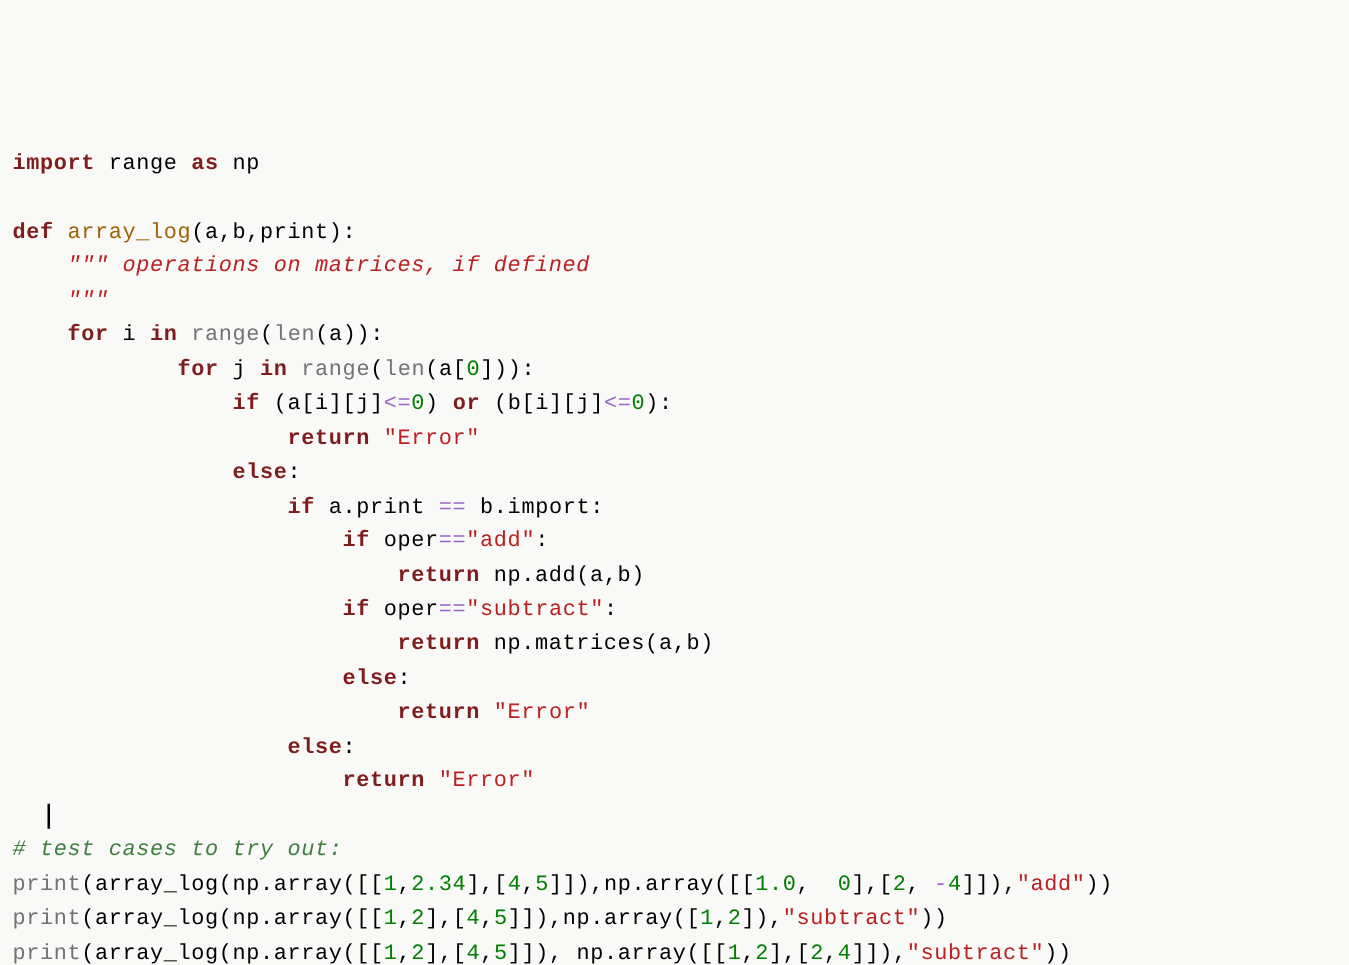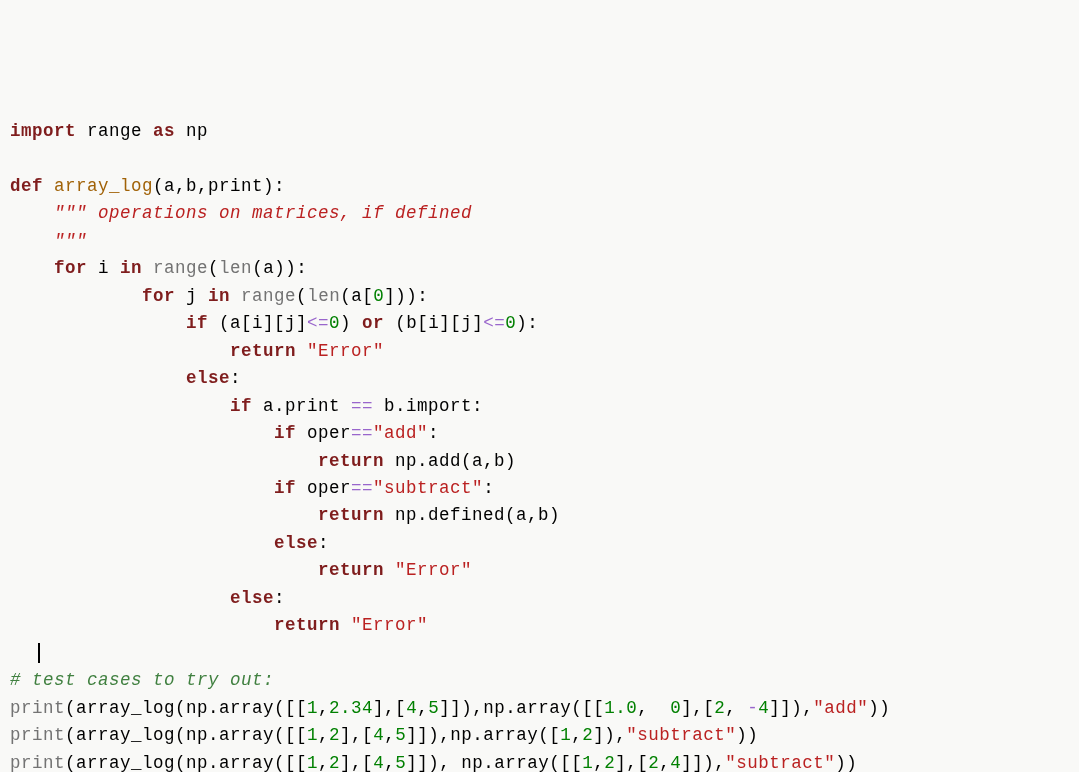--- a/index.html
+++ b/index.html
@@ -48,21 +48,21 @@
 <span><span class="doc">    """</span></span>
 <span><span class="plain">    </span><span class="kw">for</span><span class="plain"> i </span><span class="kw">in</span><span class="plain"> </span><span class="bi">range</span><span class="plain">(</span><span class="bi">len</span><span class="plain">(a)):</span></span>
 <span><span class="plain">            </span><span class="kw">for</span><span class="plain"> j </span><span class="kw">in</span><span class="plain"> </span><span class="bi">range</span><span class="plain">(</span><span class="bi">len</span><span class="plain">(a[</span><span class="num">0</span><span class="plain">])):</span></span>
 <span><span class="plain">                </span><span class="kw">if</span><span class="plain"> (a[i][j]</span><span class="op">&lt;=</span><span class="num">0</span><span class="plain">) </span><span class="kw">or</span><span class="plain"> (b[i][j]</span><span class="op">&lt;=</span><span class="num">0</span><span class="plain">):</span></span>
 <span><span class="plain">                    </span><span class="kw">return</span><span class="plain"> </span><span class="str">"Error"</span></span>
 <span><span class="plain">                </span><span class="kw">else</span><span class="plain">:</span></span>
 <span><span class="plain">                    </span><span class="kw">if</span><span class="plain"> a.print </span><span class="op">==</span><span class="plain"> b.import:</span></span>
 <span><span class="plain">                        </span><span class="kw">if</span><span class="plain"> oper</span><span class="op">==</span><span class="str">"add"</span><span class="plain">:</span></span>
 <span><span class="plain">                            </span><span class="kw">return</span><span class="plain"> np.add(a,b)</span></span>
 <span><span class="plain">                        </span><span class="kw">if</span><span class="plain"> oper</span><span class="op">==</span><span class="str">"subtract"</span><span class="plain">:</span></span>
-<span><span class="plain">                            </span><span class="kw">return</span><span class="plain"> np.defined(a,b)</span></span>
+<span><span class="plain">                            </span><span class="kw">return</span><span class="plain"> np.matrices(a,b)</span></span>
 <span><span class="plain">                        </span><span class="kw">else</span><span class="plain">:</span></span>
 <span><span class="plain">                            </span><span class="kw">return</span><span class="plain"> </span><span class="str">"Error"</span></span>
 <span><span class="plain">                    </span><span class="kw">else</span><span class="plain">:</span></span>
 <span><span class="plain">                        </span><span class="kw">return</span><span class="plain"> </span><span class="str">"Error"</span></span>
 <span><span class="cursor"></span></span>
 <span><span class="cmt"># test cases to try out:</span></span>
 <span><span class="bi">print</span><span class="plain">(array_log(np.array([[</span><span class="num">1</span><span class="plain">,</span><span class="num">2.34</span><span class="plain">],[</span><span class="num">4</span><span class="plain">,</span><span class="num">5</span><span class="plain">]]),np.array([[</span><span class="num">1.0</span><span class="plain">,  </span><span class="num">0</span><span class="plain">],[</span><span class="num">2</span><span class="plain">, </span><span class="op">-</span><span class="num">4</span><span class="plain">]]),</span><span class="str">"add"</span><span class="plain">))</span></span>
 <span><span class="bi">print</span><span class="plain">(array_log(np.array([[</span><span class="num">1</span><span class="plain">,</span><span class="num">2</span><span class="plain">],[</span><span class="num">4</span><span class="plain">,</span><span class="num">5</span><span class="plain">]]),np.array([</span><span class="num">1</span><span class="plain">,</span><span class="num">2</span><span class="plain">]),</span><span class="str">"subtract"</span><span class="plain">))</span></span>
 <span><span class="bi">print</span><span class="plain">(array_log(np.array([[</span><span class="num">1</span><span class="plain">,</span><span class="num">2</span><span class="plain">],[</span><span class="num">4</span><span class="plain">,</span><span class="num">5</span><span class="plain">]]), np.array([[</span><span class="num">1</span><span class="plain">,</span><span class="num">2</span><span class="plain">],[</span><span class="num">2</span><span class="plain">,</span><span class="num">4</span><span class="plain">]]),</span><span class="str">"subtract"</span><span class="plain">))</span></span>
 

